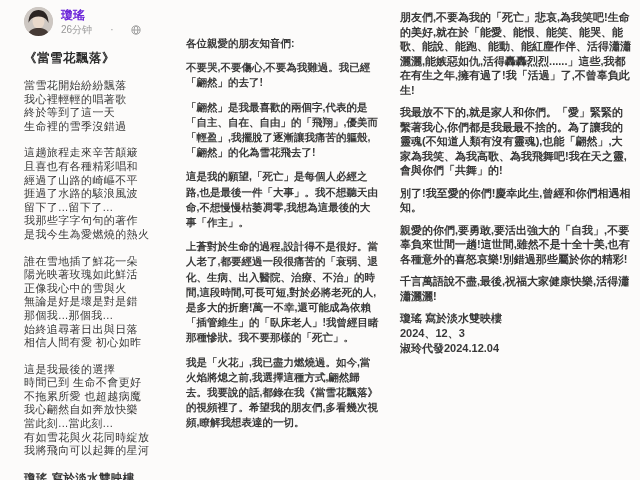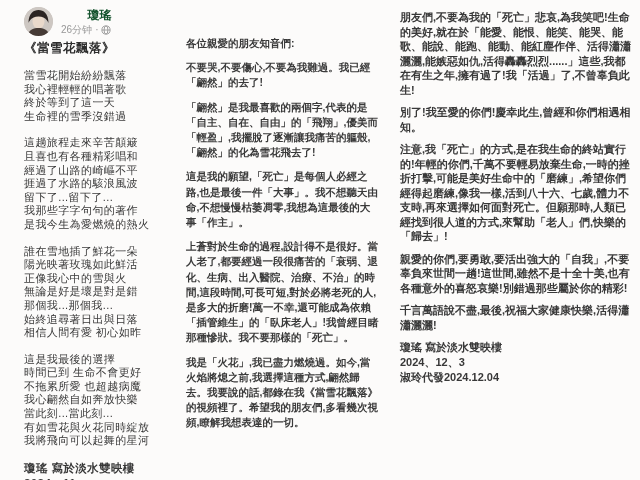--- a/index.html
+++ b/index.html
@@ -13,26 +13,26 @@
   .col { position:absolute; }
   .col-left  { left:24px;  top:7px;  width:142px; }
   .col-mid   { left:186px; top:36px; width:193px; }
   .col-right { left:400px; top:10px; width:232px; }
 
   
   .post-header { display:flex; align-items:center; }
   .avatar { width:29px; height:29px; border-radius:50%; overflow:hidden; flex:none; cursor:pointer; background:#cdc7c2; }
   .avatar svg { display:block; }
   .author-block { margin-left:8px; }
-  .author { font-size:12px; font-weight:bold; color:#14532d; line-height:14px; cursor:pointer;text-align:right; }
-  .meta { font-size:10px; color:#979797; line-height:12px; margin-top:2px; display:flex; align-items:center; gap:3px; }
+  .author { font-size:12px; font-weight:bold; color:#6d28d9; line-height:14px; cursor:pointer; }
+  .meta { font-size:10px; color:#979797; line-height:12px; margin-top:2px; display:flex; align-items:center; gap:18px; }
   .meta .globe { display:inline-flex; }
 
   
-  .poem-title { font-weight:bold; font-size:12.5px; color:#2d2d2d; margin-top:4px; letter-spacing:0.5px; }
+  .poem-title { font-weight:bold; font-size:12.5px; color:#2d2d2d; margin-top:14px; letter-spacing:0.5px; }
   .poem { margin-top:12px; }
   .poem .stanza {
     white-space:pre-line; font-size:11px; line-height:13.6px;
     margin:0 0 13px 0; font-weight:400; letter-spacing:0.4px;
   }
   .sig { white-space:pre-line; font-weight:600; }
   .poem-sig { font-size:11.5px; line-height:15.5px; margin-top:1px; letter-spacing:0.4px; }
 
   
   .col-mid { font-size:10.5px; line-height:15.2px; font-weight:600; color:#3a3a3a; }
@@ -113,22 +113,22 @@
         <p class="para">「翩然」是我最喜歡的兩個字,代表的是「自主、自在、自由」的「飛翔」,優美而「輕盈」,我擺脫了逐漸讓我痛苦的軀殼,「翩然」的化為雪花飛去了!</p>
         <p class="para">這是我的願望,「死亡」是每個人必經之路,也是最後一件「大事」。我不想聽天由命,不想慢慢枯萎凋零,我想為這最後的大事「作主」。</p>
         <p class="para">上蒼對於生命的過程,設計得不是很好。當人老了,都要經過一段很痛苦的「衰弱、退化、生病、出入醫院、治療、不治」的時間,這段時間,可長可短,對於必將老死的人,是多大的折磨!萬一不幸,還可能成為依賴「插管維生」的「臥床老人」!我曾經目睹那種慘狀。我不要那樣的「死亡」。</p>
         <p class="para">我是「火花」,我已盡力燃燒過。如今,當火焰將熄之前,我選擇這種方式,翩然歸去。我要說的話,都錄在我《當雪花飄落》的視頻裡了。希望我的朋友們,多看幾次視頻,瞭解我想表達的一切。</p>
       </div>
   </div>
 
   <div class="col col-right">
     <div>
         <p class="para">朋友們,不要為我的「死亡」悲哀,為我笑吧!生命的美好,就在於「能愛、能恨、能笑、能哭、能歌、能說、能跑、能動、能紅塵作伴、活得瀟瀟灑灑,能嫉惡如仇,活得轟轟烈烈......」這些,我都在有生之年,擁有過了!我「活過」了,不曾辜負此生!</p>
+        <p class="para">我最放不下的,就是家人和你們。「愛」緊緊的繫著我心,你們都是我最最不捨的。為了讓我的靈魂(不知道人類有沒有靈魂),也能「翩然」,大家為我笑、為我高歌、為我飛舞吧!我在天之靈,會與你們「共舞」的!</p>
         <p class="para">別了!我至愛的你們!慶幸此生,曾經和你們相遇相知。</p>
-        <p class="para">注意,我「死亡」的方式,是在我生命的終站實行的!年輕的你們,千萬不要輕易放棄生命,一時的挫折打擊,可能是美好生命中的「磨練」,希望你們經得起磨練,像我一樣,活到八十六、七歲,體力不支時,再來選擇如何面對死亡。但願那時,人類已經找到很人道的方式,來幫助「老人」們,快樂的「歸去」!</p>
         <p class="para">親愛的你們,要勇敢,要活出強大的「自我」,不要辜負來世間一趟!這世間,雖然不是十全十美,也有各種意外的喜怒哀樂!別錯過那些屬於你的精彩!</p>
         <p class="para">千言萬語說不盡,最後,祝福大家健康快樂,活得瀟瀟灑灑!</p>
       </div>
     <div class="sig letter2-sig">瓊瑤 寫於淡水雙映樓
 2024、12、3
 淑玲代發2024.12.04</div>
   </div>
 
 </div>
 

